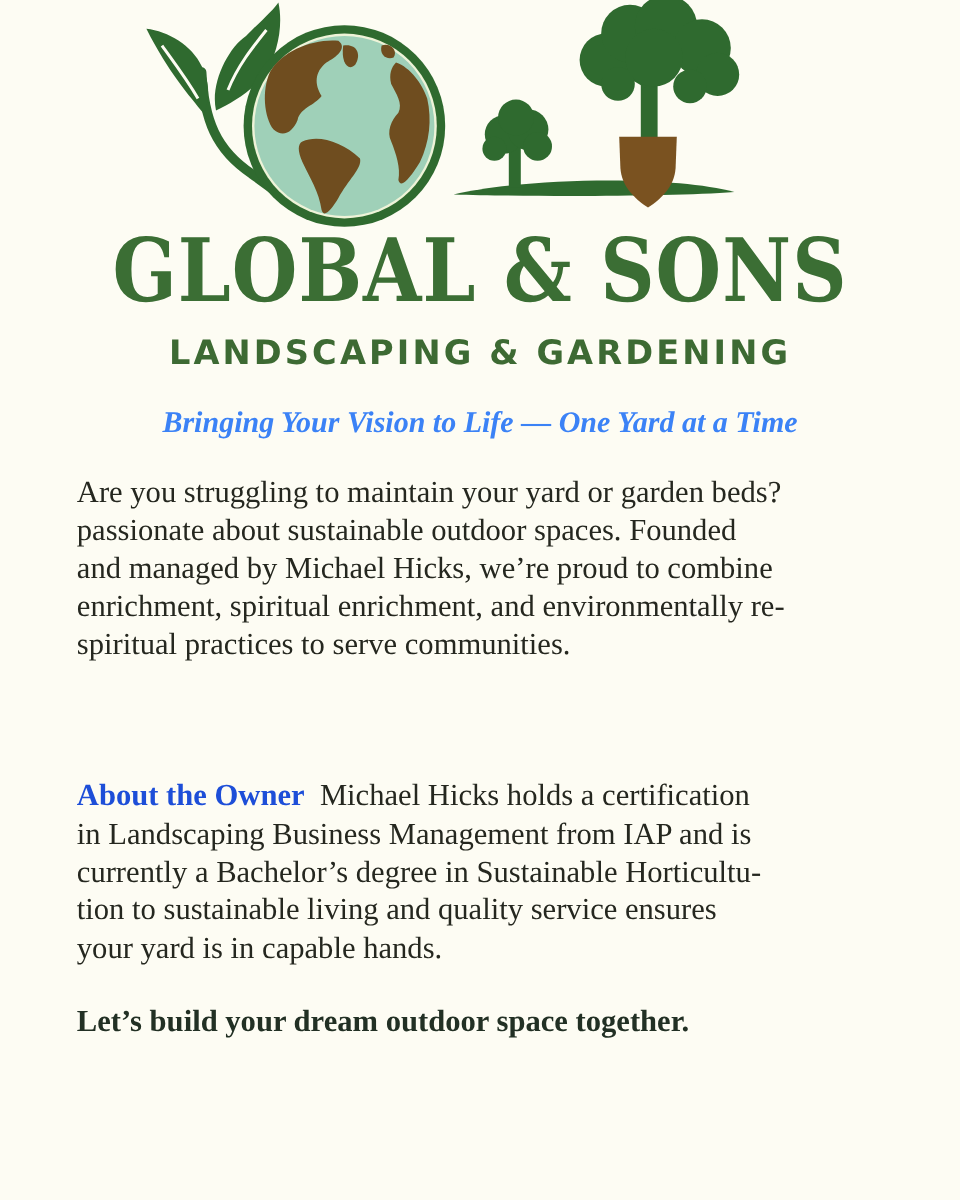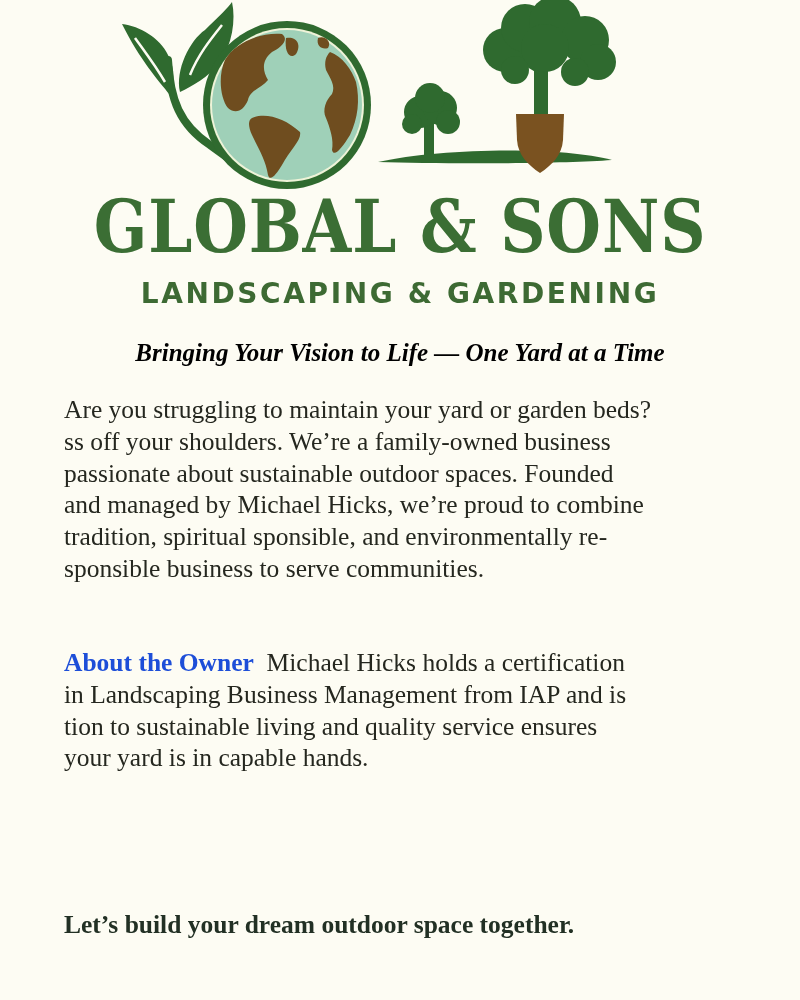--- a/index.html
+++ b/index.html
@@ -53,21 +53,21 @@
   .tagline {
     position: absolute;
     left: 0;
     top: 336px;
     width: 800px;
     text-align: center;
     font-family: "Liberation Serif", "DejaVu Serif", serif;
     font-style: italic;
     font-weight: bold;
     font-size: 25px;
-    color: #000000;
+    color: #3b82f6;
     line-height: 34px;
   }
   .body-text {
     position: absolute;
     left: 64px;
     width: 680px;
     font-family: "Liberation Serif", "DejaVu Serif", serif;
     font-size: 25.5px;
     line-height: 31.8px;
     color: #25271f;
@@ -75,21 +75,21 @@
   .body-text .line { display: block; white-space: nowrap; }
   .intro { top: 394px; }
   .about { top: 647px; }
   .about-label {
     font-weight: bold;
     color: #1d4ed8;
   }
   .cta {
     position: absolute;
     left: 64px;
-    top: 908px;
+    top: 834px;
     font-family: "Liberation Serif", "DejaVu Serif", serif;
     font-weight: bold;
     font-size: 25.5px;
     line-height: 34px;
     color: #223024;
     white-space: nowrap;
   }
 </style>
 </head>
 <body>
@@ -146,29 +146,29 @@
 
     <path d="M516 114 L564 114 L563 140 C562 155, 552 165, 540 173 C528 165, 518 155, 517 140 Z" fill="#7a5220"></path>
   </svg>
 
   <div class="brand-title">GLOBAL &amp; SONS</div>
   <div class="brand-subtitle">LANDSCAPING &amp; GARDENING</div>
   <div class="tagline">Bringing Your Vision to Life — One Yard at a Time</div>
 
   <div class="body-text intro">
     <span class="line">Are you struggling to maintain your yard or garden beds?</span>
-    <span class="line">ss off your shoulders. We’re a family-owned business</span>
     <span class="line">passionate about sustainable outdoor spaces. Founded</span>
     <span class="line">and managed by Michael Hicks, we’re proud to combine</span>
-    <span class="line">tradition, spiritual sponsible, and environmentally re-</span>
-    <span class="line">sponsible business to serve communities.</span>
+    <span class="line">enrichment, spiritual enrichment, and environmentally re-</span>
+    <span class="line">spiritual practices to serve communities.</span>
   </div>
 
   <div class="body-text about">
     <span class="line"><span class="about-label">About the Owner</span>&nbsp;&nbsp;<span>Michael Hicks holds a certification</span></span>
     <span class="line">in Landscaping Business Management from IAP and is</span>
+    <span class="line">currently a Bachelor’s degree in Sustainable Horticultu-</span>
     <span class="line">tion to sustainable living and quality service ensures</span>
     <span class="line">your yard is in capable hands.</span>
   </div>
 
   <div class="cta">Let’s build your dream outdoor space together.</div>
 
 </div>
 
 </body></html>

